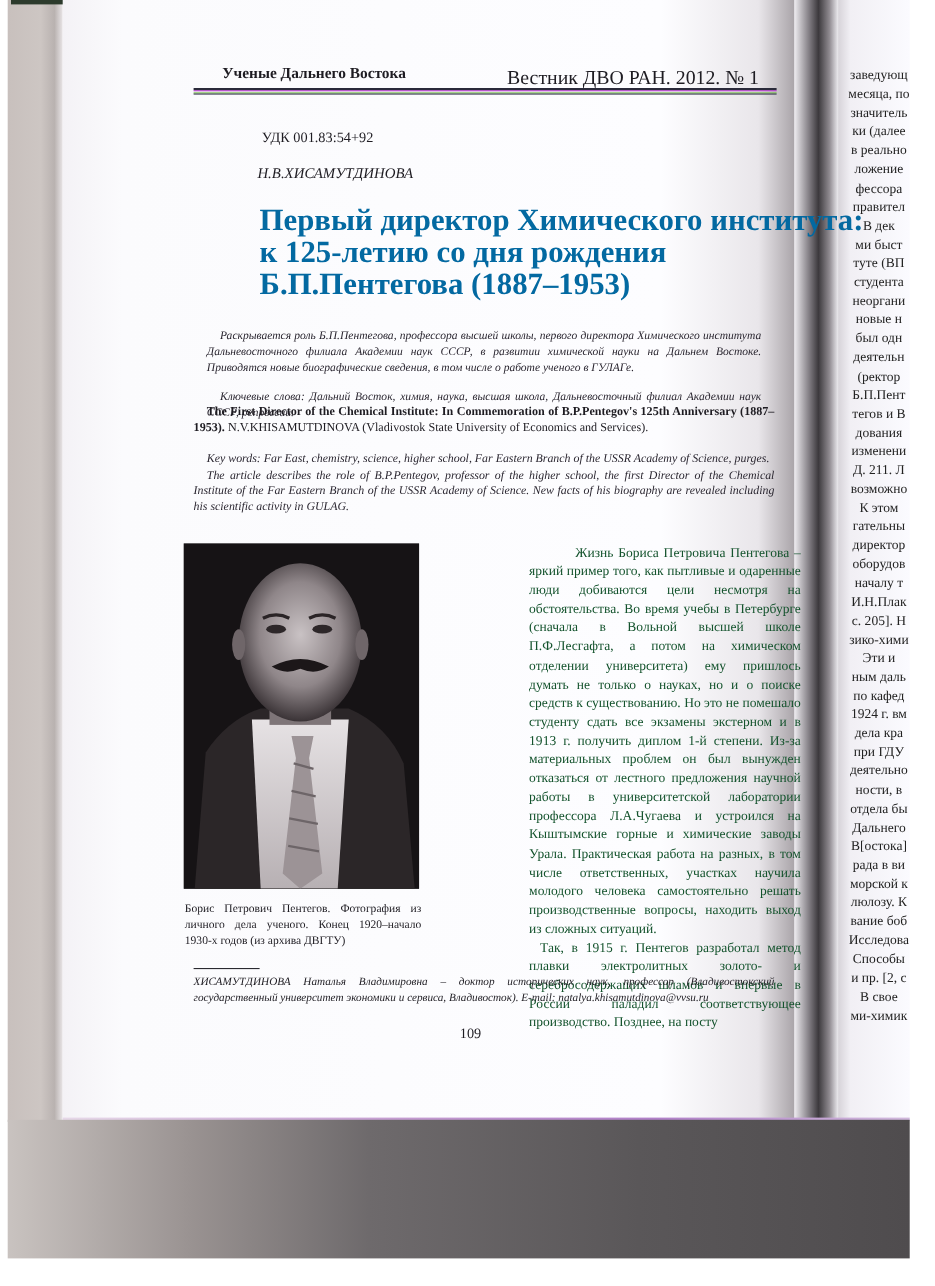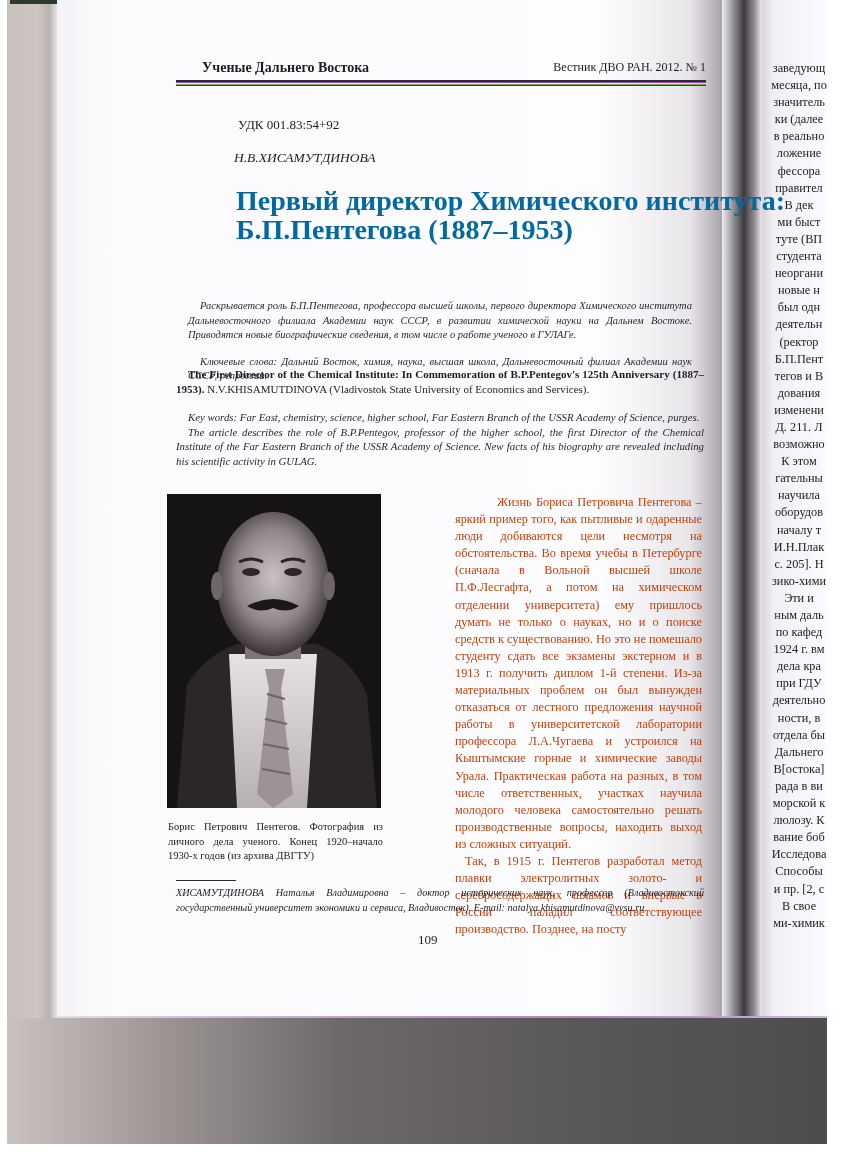--- a/index.html
+++ b/index.html
@@ -20,21 +20,21 @@
   .page-right { position:absolute; left:755px; top:0; width:72px; height:1018px;
     background:linear-gradient(90deg,#c6c2c8 0%,#f1eff4 25%,#fbfbff 100%); }
   .scan-bottom { position:absolute; left:7px; top:1018px; width:820px; height:126px;
     background:linear-gradient(90deg,#c9c3c0 0%,#9a9392 20%,#6e6a6c 40%,#5a5759 70%,#4f4c4e 100%); }
   .scan-bottom-edge { position:absolute; left:57px; top:1016px; width:770px; height:3px;
     background:linear-gradient(90deg,#e6d8e8,#c39bd0 40%,#b080c8 70%,#d0b8dc); }
 
   
   .running-head { position:absolute; left:176px; top:60px; width:530px; height:20px; }
   .rh-left { position:absolute; left:0; top:0; font-weight:bold; font-size:14px;margin-left:26px; }
-  .rh-right { position:absolute; right:0; top:0; font-size:12px; }
+  .rh-right { position:absolute; right:16px; top:0; font-size:18px; }
   .rule { position:absolute; left:176px; top:80px; width:530px; }
   .rule .l1 { height:2px; background:#2a2a3a; }
   .rule .l2 { height:1px; background:#b13ac8; }
   .rule .l3 { height:1px; background:#6ab83a; margin-top:1px;}
   .rule .l4 { height:1px; background:#3a3a55; }
 
   .udk { position:absolute; left:238px; top:117px; font-size:13px; }
   .author { position:absolute; left:234px; top:150px; font-size:13.5px; font-style:italic; }
   .title { position:absolute; left:236px; top:186px; font-size:28px; line-height:29px; color:#0369a1;font-weight:bold; }
 
@@ -42,21 +42,21 @@
   .abstract p { margin:12px; text-indent:12px; }
 
   .en-title { position:absolute; left:176px; top:367px; width:528px; font-size:11px; line-height:14.5px; text-align:justify; }
   .en-title b { font-weight:bold; }
   .en-abstract { position:absolute; left:176px; top:410px; width:528px; font-size:10.8px; line-height:14.5px; font-style:italic; text-align:justify; color:#2a2630; }
   .en-abstract p { margin:0; text-indent:12px; }
 
   .photo { position:absolute; left:167px; top:494px; width:214px; height:314px; background:#151214; overflow:hidden; }
   .caption { position:absolute; left:168px; top:820px; width:215px; font-size:10.5px; line-height:14.5px; text-align:justify; }
 
-  .body-text { position:absolute; left:455px; top:494px; width:247px; font-size:12.3px; line-height:17.1px; text-align:justify; color:#c2410c; }
+  .body-text { position:absolute; left:481px; top:494px; width:247px; font-size:12.3px; line-height:17.1px; text-align:justify; color:#14532d; }
   .body-text p { margin:0; text-indent:10px; }
   .body-text p.first { text-indent:42px; }
 
   .fn-rule { position:absolute; left:176px; top:880px; width:60px; height:1px; background:#2a2a30; }
   .footnote { position:absolute; left:176px; top:886px; width:528px; font-size:10.2px; line-height:14.5px; text-align:justify;font-style:italic; }
 
   .page-number { position:absolute; left:418px; top:932px; font-size:13px; }
 
   .right-col { position:absolute; left:768px; top:60px; width:62px; font-size:12.3px; line-height:17.1px; white-space:nowrap; overflow:hidden; color:#222;text-align:center; }
   .right-col div { height:17.1px; }
@@ -81,20 +81,21 @@
     <div class="l2"></div>
     <div class="l3"></div>
     <div class="l4"></div>
 </div>
 
 <div class="udk">УДК 001.83:54+92</div>
 <div class="author">Н.В.ХИСАМУТДИНОВА</div>
 
 <div class="title">
   <div>Первый директор Химического института:</div>
+  <div>к 125-летию со дня рождения</div>
   <div>Б.П.Пентегова (1887–1953)</div>
 </div>
 
 <div class="abstract">
   <p>Раскрывается роль Б.П.Пентегова, профессора высшей школы, первого директора Химического института Дальневосточного филиала Академии наук СССР, в развитии химической науки на Дальнем Востоке. Приводятся новые биографические сведения, в том числе о работе ученого в ГУЛАГе.</p>
   <p>Ключевые слова: Дальний Восток, химия, наука, высшая школа, Дальневосточный филиал Академии наук СССР, репрессии.</p>
 </div>
 
 <div class="en-title">
   <span style="padding-left:12px"></span><b>The First Director of the Chemical Institute: In Commemoration of B.P.Pentegov's 125th Anniversary (1887–1953).</b>
@@ -174,21 +175,21 @@
     <div>деятельн</div>
     <div>(ректор</div>
     <div>Б.П.Пент</div>
     <div>тегов и В</div>
     <div>дования</div>
     <div>изменени</div>
     <div>Д. 211. Л</div>
     <div>возможно</div>
     <div>   К этом</div>
     <div>гательны</div>
-    <div>научила</div>
+    <div>директор</div>
     <div>оборудов</div>
     <div>началу т</div>
     <div>И.Н.Плак</div>
     <div>с. 205]. Н</div>
     <div>зико-хими</div>
     <div>   Эти и</div>
     <div>ным даль</div>
     <div>по кафед</div>
     <div>1924 г. вм</div>
     <div>дела кра</div>

